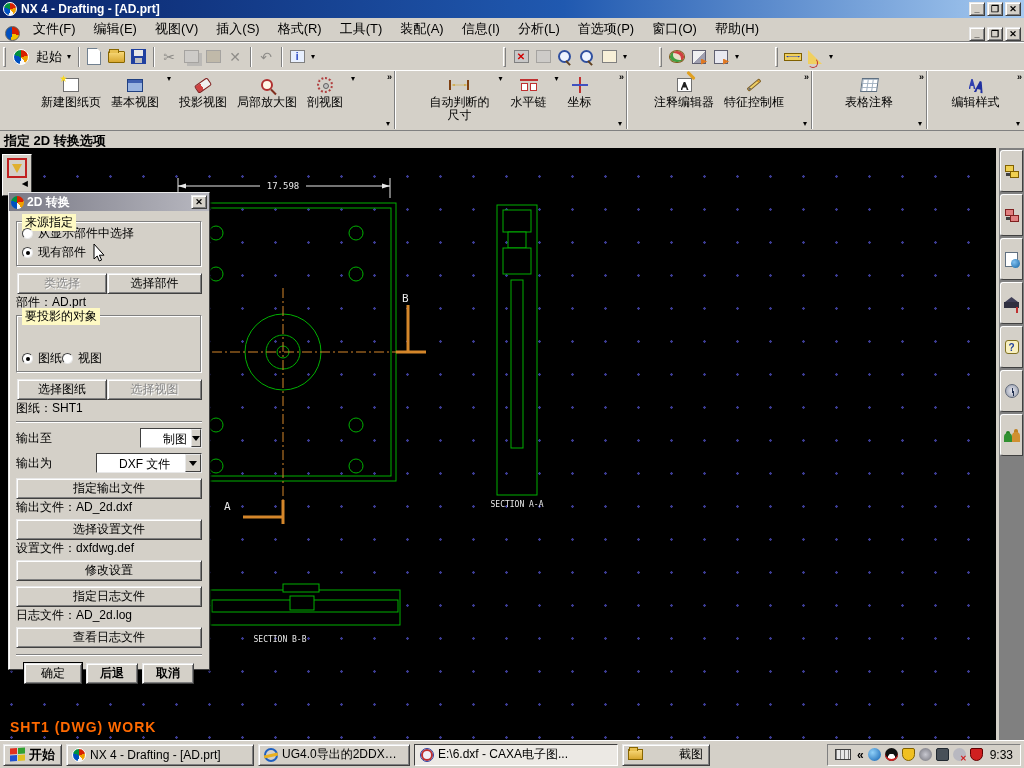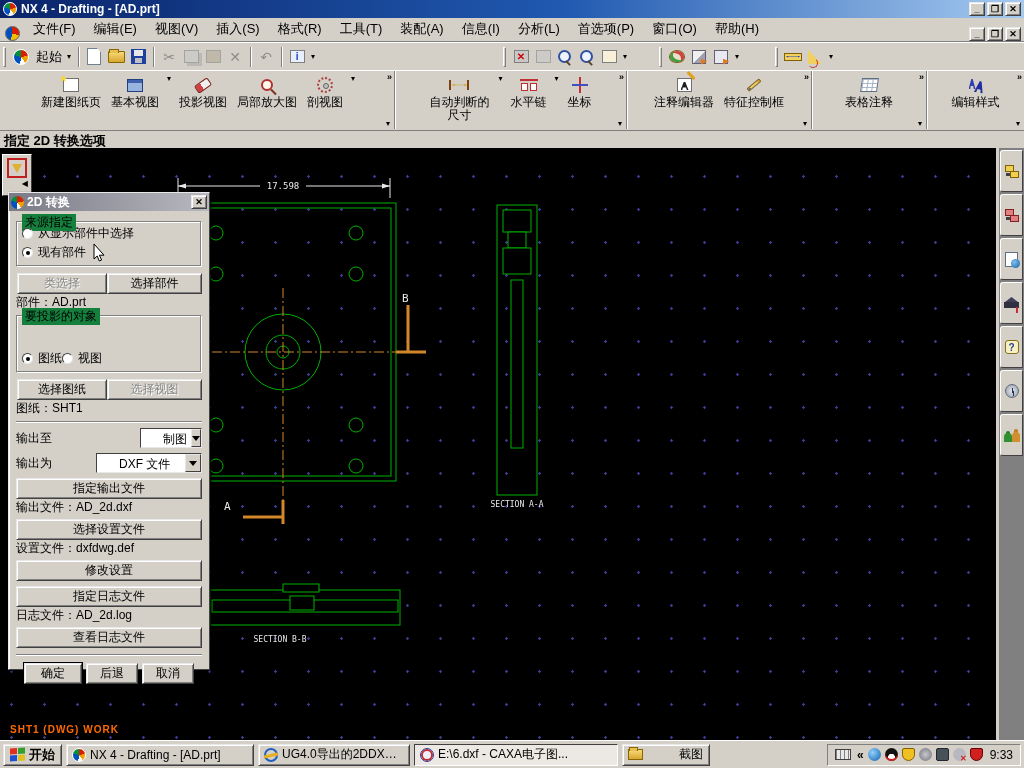--- a/index.html
+++ b/index.html
@@ -110,59 +110,59 @@
     background-image:radial-gradient(var(--grid,#3c3c96) 1px, transparent 1.5px);
     background-size:33px 33px; background-position:28px 12px; overflow:hidden; }
   .cad { position:absolute; top:0; left:0; }
   .geo   { stroke:var(--geometry,#00b000); fill:none; stroke-width:1; }
   .geof  { stroke:var(--geometry,#00b000); fill:#000; stroke-width:1; }
   .hatchfill { stroke:var(--geometry,#00b000); stroke-width:1; }
   .cl    { stroke:var(--centerline,#d4862a); fill:none; stroke-width:1; stroke-dasharray:10 3 2 3; }
   .clthick { stroke:var(--centerline,#d4862a); fill:none; stroke-width:3; }
   .dim   { stroke:var(--annotation,#e8e8e8); fill:none; stroke-width:1; }
   .anno  { fill:var(--annotation,#e8e8e8); font-family:"DejaVu Sans Mono",monospace; }
-  .status-text { position:absolute; left:10px; bottom:5px; font-size:10px; font-weight:bold; color:var(--status,#ff6a00); letter-spacing:1px; }
+  .status-text { position:absolute; left:10px; bottom:5px; font-size:14px; font-weight:bold; color:var(--status,#ff6a00); letter-spacing:1px; }
   .minibar { position:absolute; left:2px; top:6px; width:30px; height:42px; background:#d4d0c8;
     border:1px solid; border-color:#fff #404040 #404040 #fff; display:flex; flex-direction:column; align-items:center; padding-top:3px; }
   .pick-icon { width:20px; height:20px; border:2px solid #c02020; background:#d4d0c8; display:flex; align-items:center; justify-content:center; }
   .pick-icon::after { content:""; width:0; height:0; border-left:5px solid transparent; border-right:5px solid transparent; border-top:9px solid #e0b030; }
   .mini-collapse { align-self:flex-end; font-size:8px; line-height:8px; margin:2px 3px 0 0; }
   .cursor { position:absolute; left:93px; top:95px; }
 
   
   .dialog { position:absolute; left:8px; top:44px; width:202px; height:478px; background:#d4d0c8;
     border:1px solid; border-color:#e8e8e8 #404040 #404040 #e8e8e8; box-shadow:inset 1px 1px 0 #fff, 1px 1px 2px #000; }
   .dlg-title { height:18px; background:linear-gradient(90deg,#7a7a86,#b8b8c0); display:flex; align-items:center;
     gap:3px; padding:0 2px; color:#fff; font-size:12px; font-weight:bold; }
   .dlg-ico { width:13px; height:13px; border-radius:50%;
     background:conic-gradient(#d82000 0 22%,#f0a000 22% 40%,#f8f8f8 40% 52%,#0050c0 52% 80%,#009040 80% 100%); }
   .dlg-close { margin-left:auto; width:16px; height:14px; font-size:9px; line-height:12px; text-align:center; font-weight:bold; color:#000; }
   .dlg-body { padding:4px 7px 0 7px; font-size:12px; display:flex; flex-direction:column; }
   .grp { border:1px solid; border-color:#808080 #fff #fff #808080; box-shadow:inset -1px -1px 0 #808080, inset 1px 1px 0 #fff; padding:2px 5px 4px 5px; position:relative; margin-top:6px; }
-  .grp-label { position:absolute; top:-8px; left:5px; background:#15803d; padding:0 3px; }
+  .grp-label { position:absolute; top:-8px; left:5px; background:#fef9c3; padding:0 3px; }
   .radio-row { display:flex; align-items:center; gap:5px; height:19px; }
   .radio { width:11px; height:11px; border-radius:50%; background:#fff; border:1px solid; border-color:#404040 #e8e8e8 #e8e8e8 #404040; position:relative; flex:none; }
   .radio.checked::after { content:""; position:absolute; left:3px; top:3px; width:4px; height:4px; border-radius:50%; background:#000; }
   .btn-row { display:flex; justify-content:flex-end; margin-top:6px; }
   .b { height:21px; font-size:12px; font-family:inherit; color:#000; padding:0 2px; }
   .b.disabled { color:#868686; text-shadow:1px 1px 0 #fff; }
   .b.w90 { width:90px; } .b.w95 { width:95px; }
   .b.full { width:100%; margin-top:5px; }
   .b.default { box-shadow:inset 1px 1px 0 #fff, inset -1px -1px 0 #808080, 0 0 0 1px #000; }
   .lbl { height:15px; white-space:nowrap; }
   .sep-h { margin-top:6px; height:2px; border-top:1px solid #808080; border-bottom:1px solid #fff; }
   .combo-row { display:flex; align-items:center; margin-top:5px; height:20px; }
   .combo-row .cl-lbl { flex:1; }
   .combo { display:flex; height:20px; background:#fff; border:1px solid; border-color:#404040 #e8e8e8 #e8e8e8 #404040; align-items:stretch; }
   .combo .cv { padding:2px 4px 0 22px; white-space:nowrap; }
   .combo .ca { width:16px; display:flex; align-items:center; justify-content:center; border:1px solid; border-color:#e8e8e8 #404040 #404040 #e8e8e8; background:#d4d0c8; }
   .combo .ca::after { content:""; border:4px solid transparent; border-top:5px solid #000; margin-top:5px; }
   .combo.w62 { width:62px; } .combo.w106 { width:106px; }
   .dlg-bottom { display:flex; justify-content:space-between; margin-top:7px; padding:0 8px; }
-  .b.wok { width:58px; } .b.wbk { width:52px; }
+  .b.wok { width:58px; } .b.wbk { width:52px;font-weight:bold; }
 
   
   .resbar { position:absolute; top:148px; left:996px; width:28px; height:592px; background:#808080; border-left:3px solid #d4d0c8; }
   .rtab { width:23px; height:42px; background:#d4d0c8; border:1px solid; border-color:#fff #404040 #404040 #fff;
     border-radius:3px 0 0 3px; margin:2px 0 0 1px; display:flex; align-items:center; justify-content:center; }
   .rt-nav { width:15px; height:15px; position:relative; }
   .rt-nav::before { content:""; position:absolute; top:1px; left:1px; width:7px; height:5px; background:#f0d050; border:1px solid #806000; }
   .rt-nav::after { content:""; position:absolute; bottom:1px; right:0; width:7px; height:5px; background:#f0d050; border:1px solid #806000; box-shadow:-6px 0 0 -2px #404040; }
   .rt-nav.red::before, .rt-nav.red::after { background:#e08080; border-color:#802020; }
   .rt-web { width:13px; height:15px; background:#fff; border:1px solid #607080; position:relative; }

